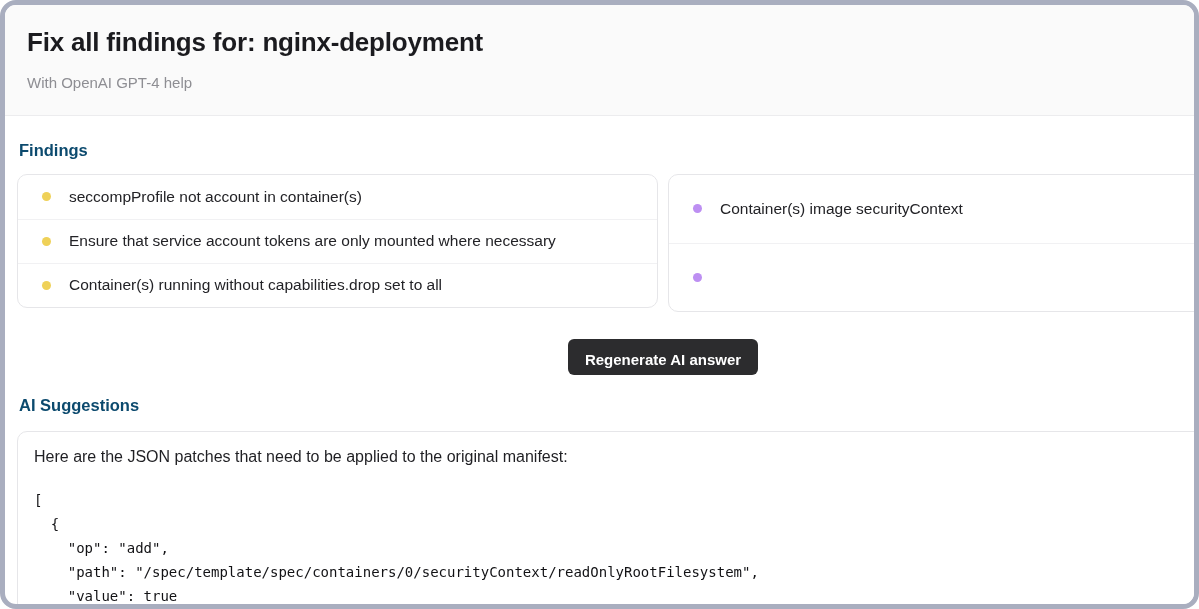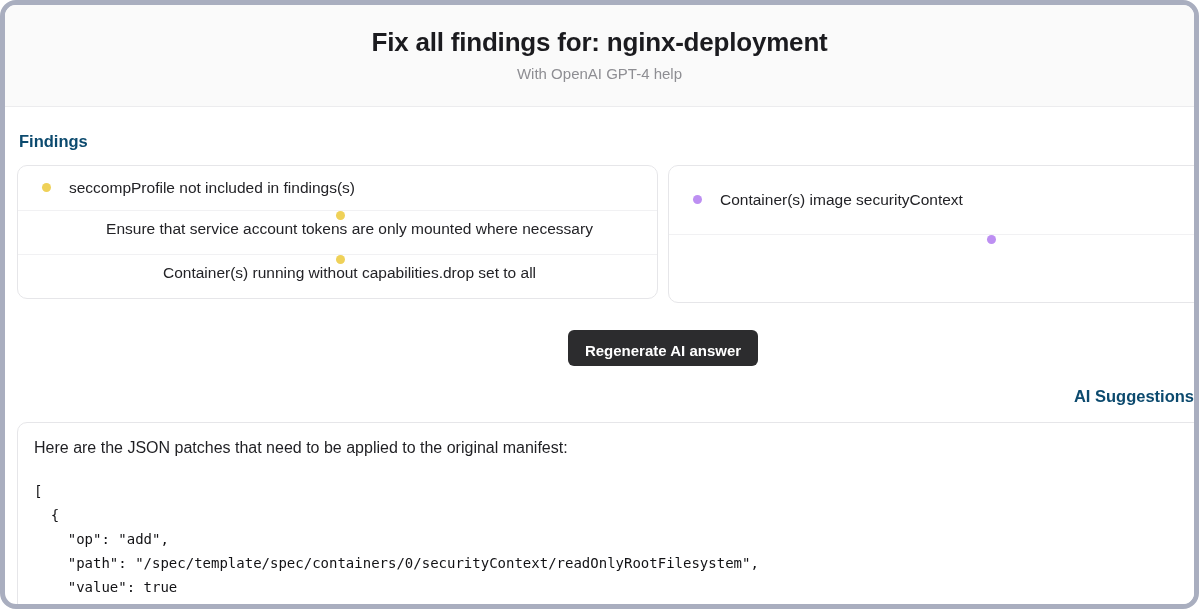--- a/index.html
+++ b/index.html
@@ -14,31 +14,30 @@
     border: 5px solid #a9aebf;
     border-radius: 16px;
     background: #ffffff;
     overflow: hidden;
   }
   
   .header {
     background: #fafafa;
     border-bottom: 1px solid #ececee;
     padding: 23px 22px 24px 22px;
-    text-align: center;
   }
   .title {
     font-size: 26px;
     font-weight: 600;
     color: #1b1b1f;
     letter-spacing: -0.2px;
     line-height: 1.15;
   }
   .subtitle {
-    margin-top: 7px;
+    margin-top: 16px;
     font-size: 15px;
     color: #8e8e93;
   }
   
   .page-body {
     padding-left: 12px;
     overflow: hidden;
     height: 498px;
   }
   .section-heading {
@@ -58,21 +57,21 @@
     background: #ffffff;
     border: 1px solid #e6e6e9;
     border-radius: 10px;
     overflow: hidden;
   }
   .finding-row {
     display: flex;
     align-items: center;
     padding-left: 24px;
   }
-  .finding-row + .finding-row { border-top: 1px solid #f1f1f3; flex-direction: column; }
+  .finding-row + .finding-row { border-top: 1px solid #f1f1f3; }
   .findings-left .finding-row  { height: 44px; }
   .findings-right .finding-row { height: 68px; }
   .dot {
     width: 9px; height: 9px;
     border-radius: 50%;
     flex: 0 0 auto;
     margin-right: 18px;
   }
   .finding-label {
     font-size: 15.5px;
@@ -91,21 +90,21 @@
     border: none;
     border-radius: 6px;
     font-family: "Liberation Sans", sans-serif;
     font-size: 15px;
     font-weight: 700;
     height: 36px;
     padding: 12px 17px;
     cursor: pointer;
   }
   
-  .suggestions-heading { margin: 21px 0 16px 2px; text-align: right; }
+  .suggestions-heading { margin: 21px 0 16px 2px; }
   .suggestions-panel {
     width: 1292px;
     border: 1px solid #e6e6e9;
     border-radius: 10px;
     background: #ffffff;
     padding: 15px 18px 60px 16px;
     min-height: 260px;
   }
   .suggestions-intro {
     font-size: 16px;
@@ -133,21 +132,21 @@
 
   <div class="page-body">
 
     <div class="section-heading">Findings</div>
 
     <div class="findings-grid">
 
       <div class="panel findings-left">
         <div class="finding-row">
           <span class="dot" style="background-color: rgb(239, 209, 88);"></span>
-          <span class="finding-label">seccompProfile not included in findings(s)</span>
+          <span class="finding-label">seccompProfile not account in container(s)</span>
         </div>
         <div class="finding-row">
           <span class="dot" style="background-color: rgb(239, 209, 88);"></span>
           <span class="finding-label">Ensure that service account tokens are only mounted where necessary</span>
         </div>
         <div class="finding-row">
           <span class="dot" style="background-color: rgb(239, 209, 88);"></span>
           <span class="finding-label">Container(s) running without capabilities.drop set to all</span>
         </div>
       </div>

